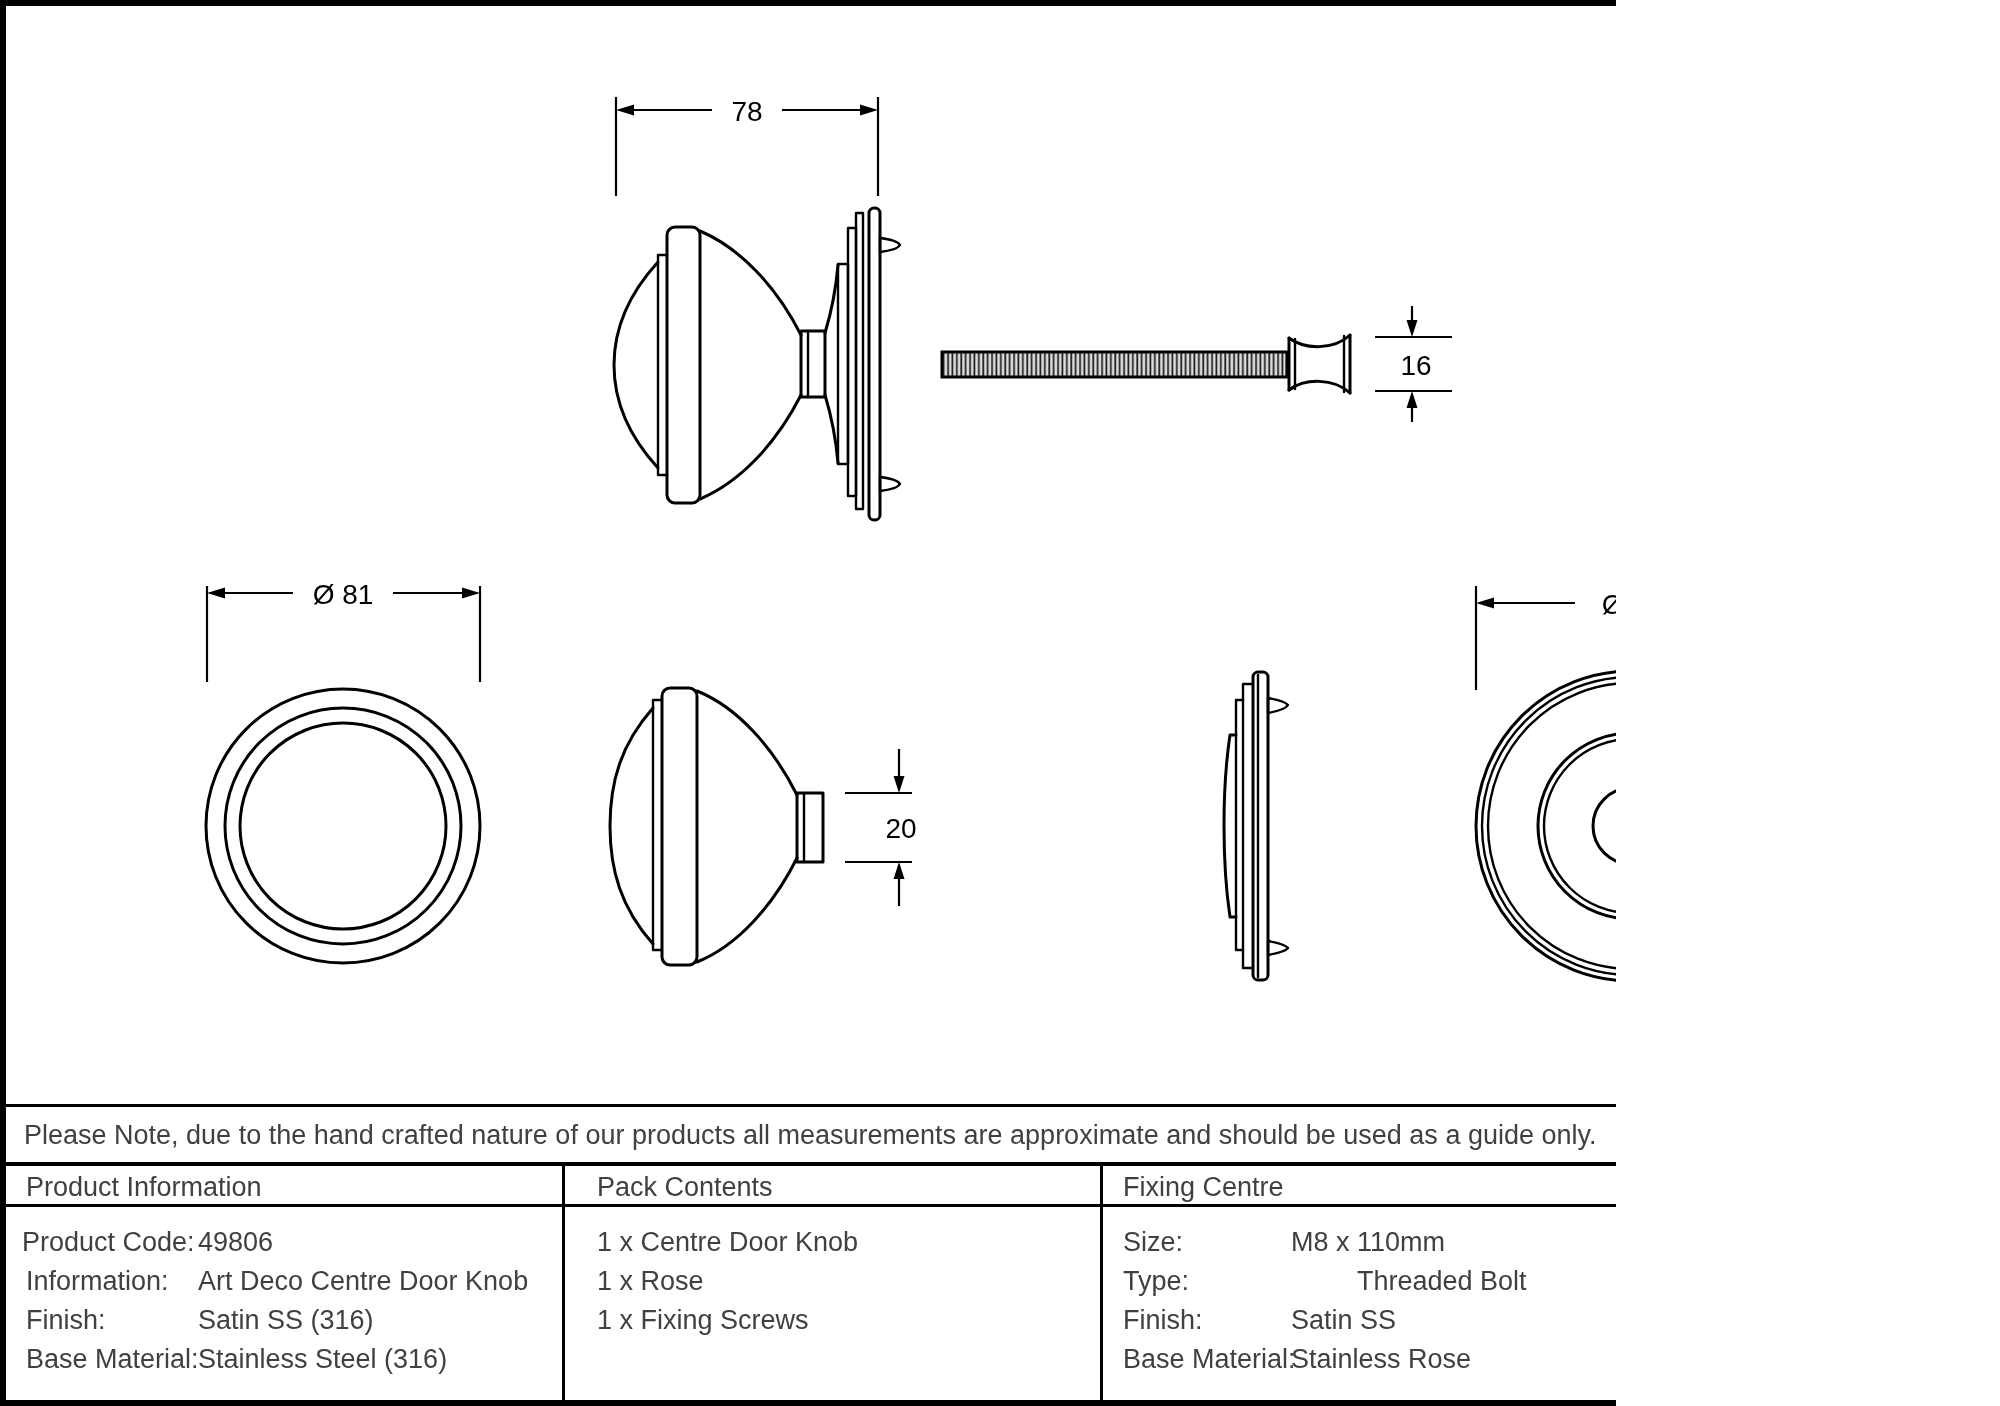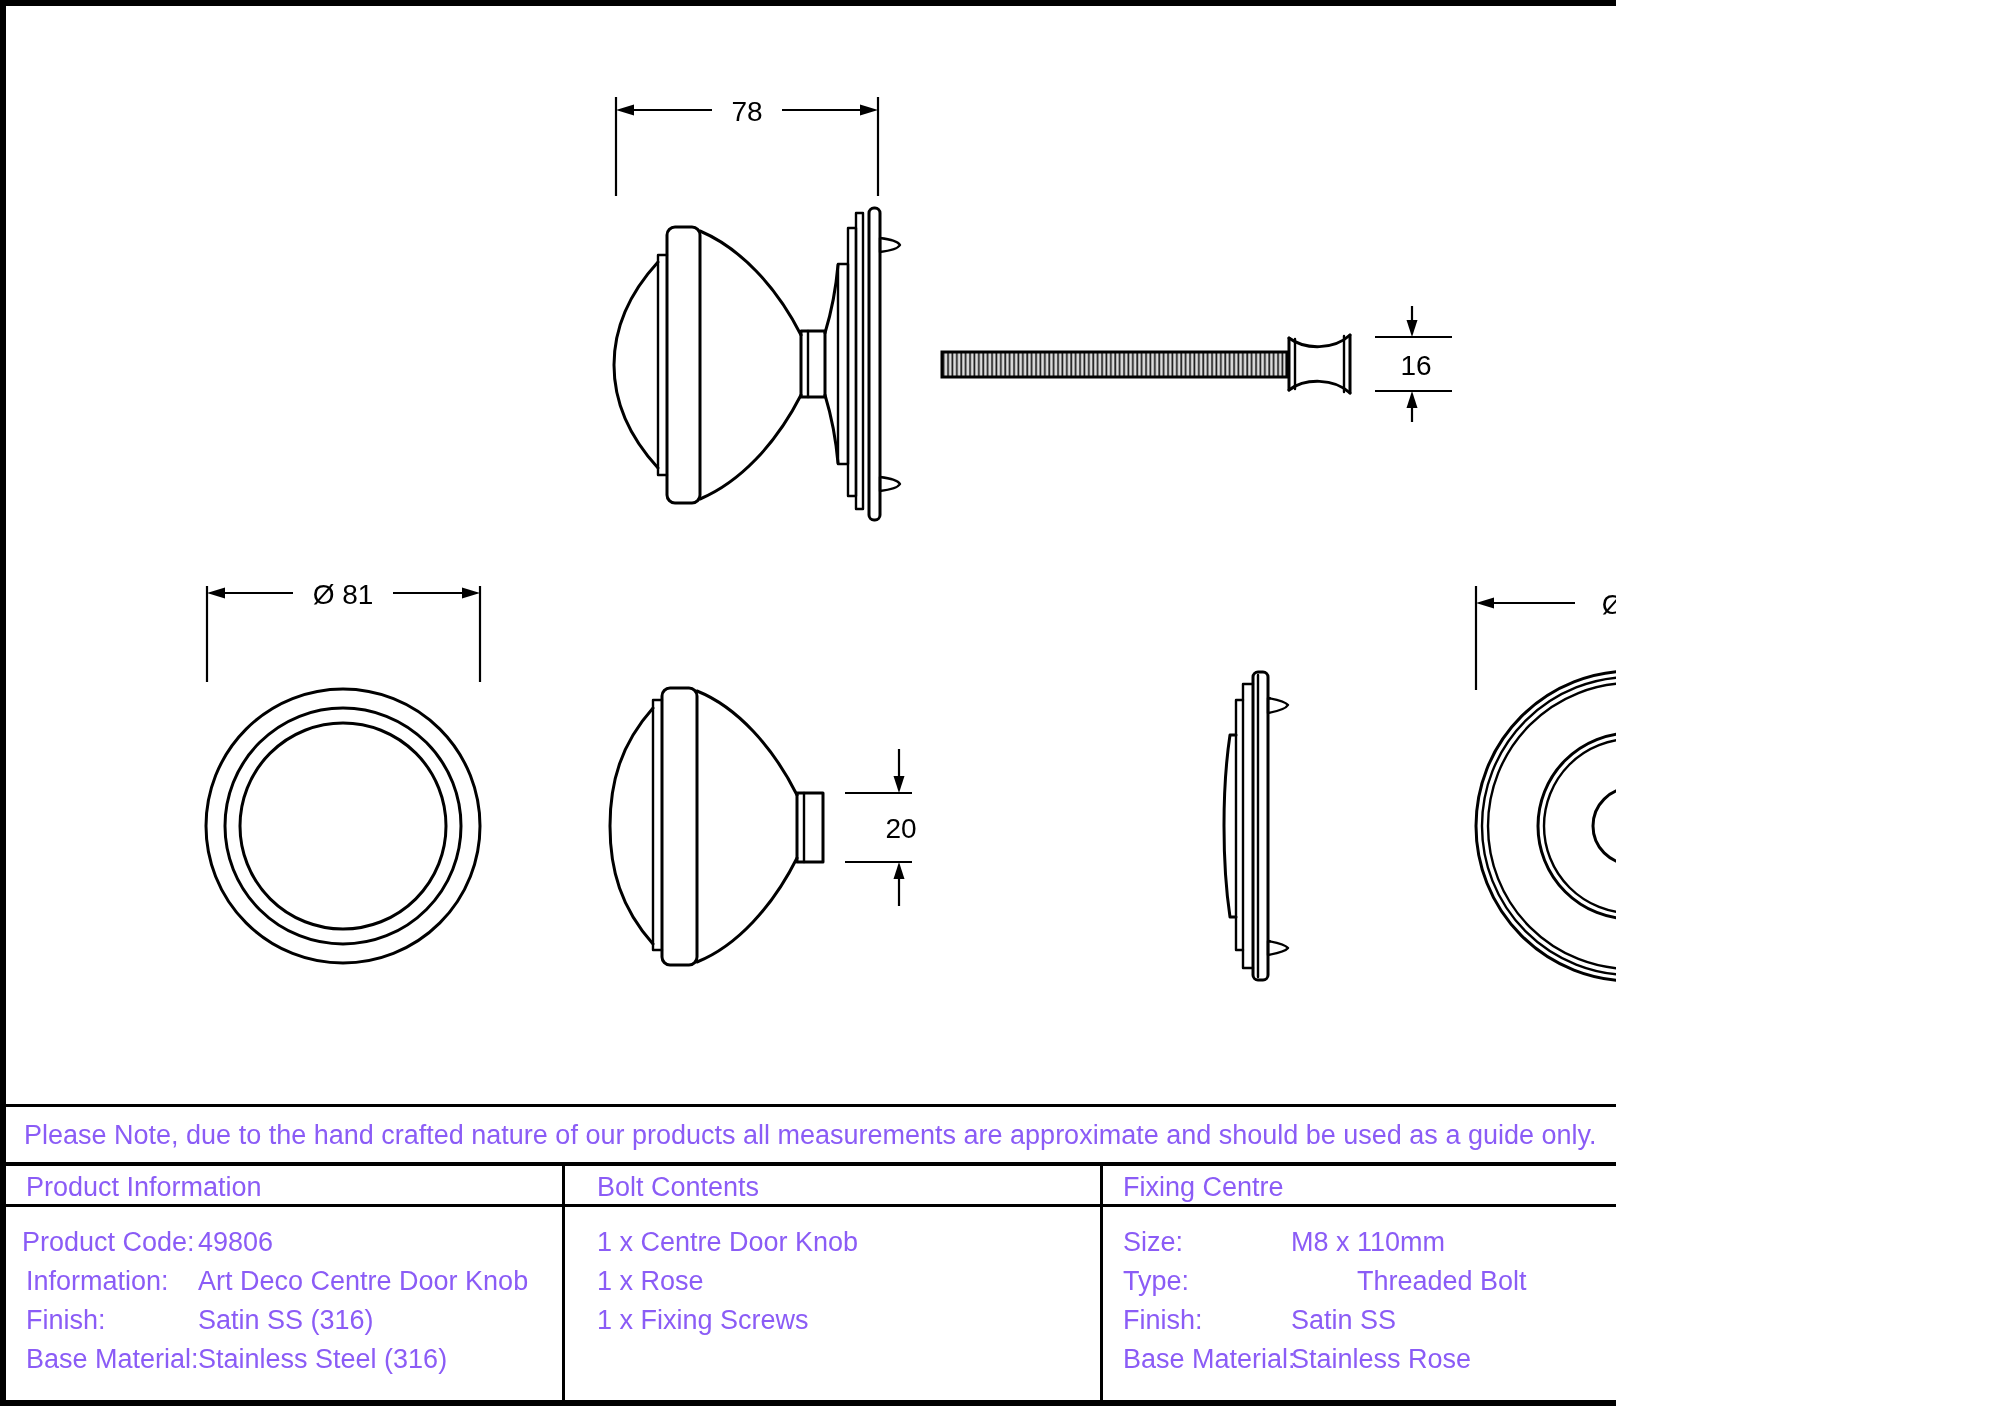--- a/index.html
+++ b/index.html
@@ -1,19 +1,19 @@
 <!DOCTYPE html>
 <html><head>
 <meta charset="utf-8">
 <style>
   html,body{margin:0;padding:0;background:#fff;}
   .page{position:relative;width:1616px;height:1406px;background:#ffffff;
         font-family:"Liberation Sans",sans-serif;color:#000;overflow:hidden;}
   .bline{position:absolute;background:#000;}
-  .txt{position:absolute;line-height:1;white-space:nowrap;font-size:27px;color:#8b5cf6;}
+  .txt{position:absolute;line-height:1;white-space:nowrap;font-size:27px;color:#404040;}
   .drawing{position:absolute;left:0;top:0;}
   .drawing .outline{stroke:#000;fill:none;stroke-width:3;stroke-linecap:round;stroke-linejoin:round;}
   .drawing .thin{stroke-width:2.4;}
   .drawing .dim{stroke:#000;fill:none;stroke-width:2.2;stroke-linecap:butt;}
   .drawing .arrow{fill:#000;stroke:none;}
   .drawing text{font-family:"Liberation Sans",sans-serif;font-size:28px;fill:#000;stroke:none;}
   .logo{position:absolute;left:1705px;top:1225px;width:252px;height:132px;}
   .logo .brand{position:absolute;left:10px;top:13px;font-family:"Liberation Serif",serif;
                font-size:80px;font-weight:bold;letter-spacing:-2px;line-height:1;}
   .logo .fromthe{position:absolute;left:102px;top:6px;font-family:"Liberation Serif",serif;
@@ -154,21 +154,21 @@
   <div class="bline" style="left:0;top:1104px;width:2000px;height:3px"></div>
   <span class="txt" style="left:24px;top:1122px">Please Note, due to the hand crafted nature of our products all measurements are approximate and should be used as a guide only.</span>
   <div class="bline" style="left:0;top:1162px;width:2000px;height:4px"></div>
 
   <div class="bline" style="left:6px;top:1204px;width:1659px;height:3px"></div>
   <div class="bline" style="left:562px;top:1162px;width:3px;height:238px"></div>
   <div class="bline" style="left:1100px;top:1162px;width:3px;height:238px"></div>
   <div class="bline" style="left:1663px;top:1162px;width:3px;height:238px"></div>
 
   <span class="txt hdr" style="left:26px;top:1174px">Product Information</span>
-  <span class="txt hdr" style="left:597px;top:1174px">Bolt Contents</span>
+  <span class="txt hdr" style="left:597px;top:1174px">Pack Contents</span>
   <span class="txt hdr" style="left:1123px;top:1174px">Fixing Centre</span>
 
   <span class="txt" style="left:22px;top:1229px">Product Code:</span>
   <span class="txt" style="left:198px;top:1229px">49806</span>
   <span class="txt" style="left:26px;top:1268px">Information:</span>
   <span class="txt" style="left:198px;top:1268px">Art Deco Centre Door Knob</span>
   <span class="txt" style="left:26px;top:1307px">Finish:</span>
   <span class="txt" style="left:198px;top:1307px">Satin SS (316)</span>
   <span class="txt" style="left:26px;top:1346px">Base Material:</span>
   <span class="txt" style="left:198px;top:1346px">Stainless Steel (316)</span>

